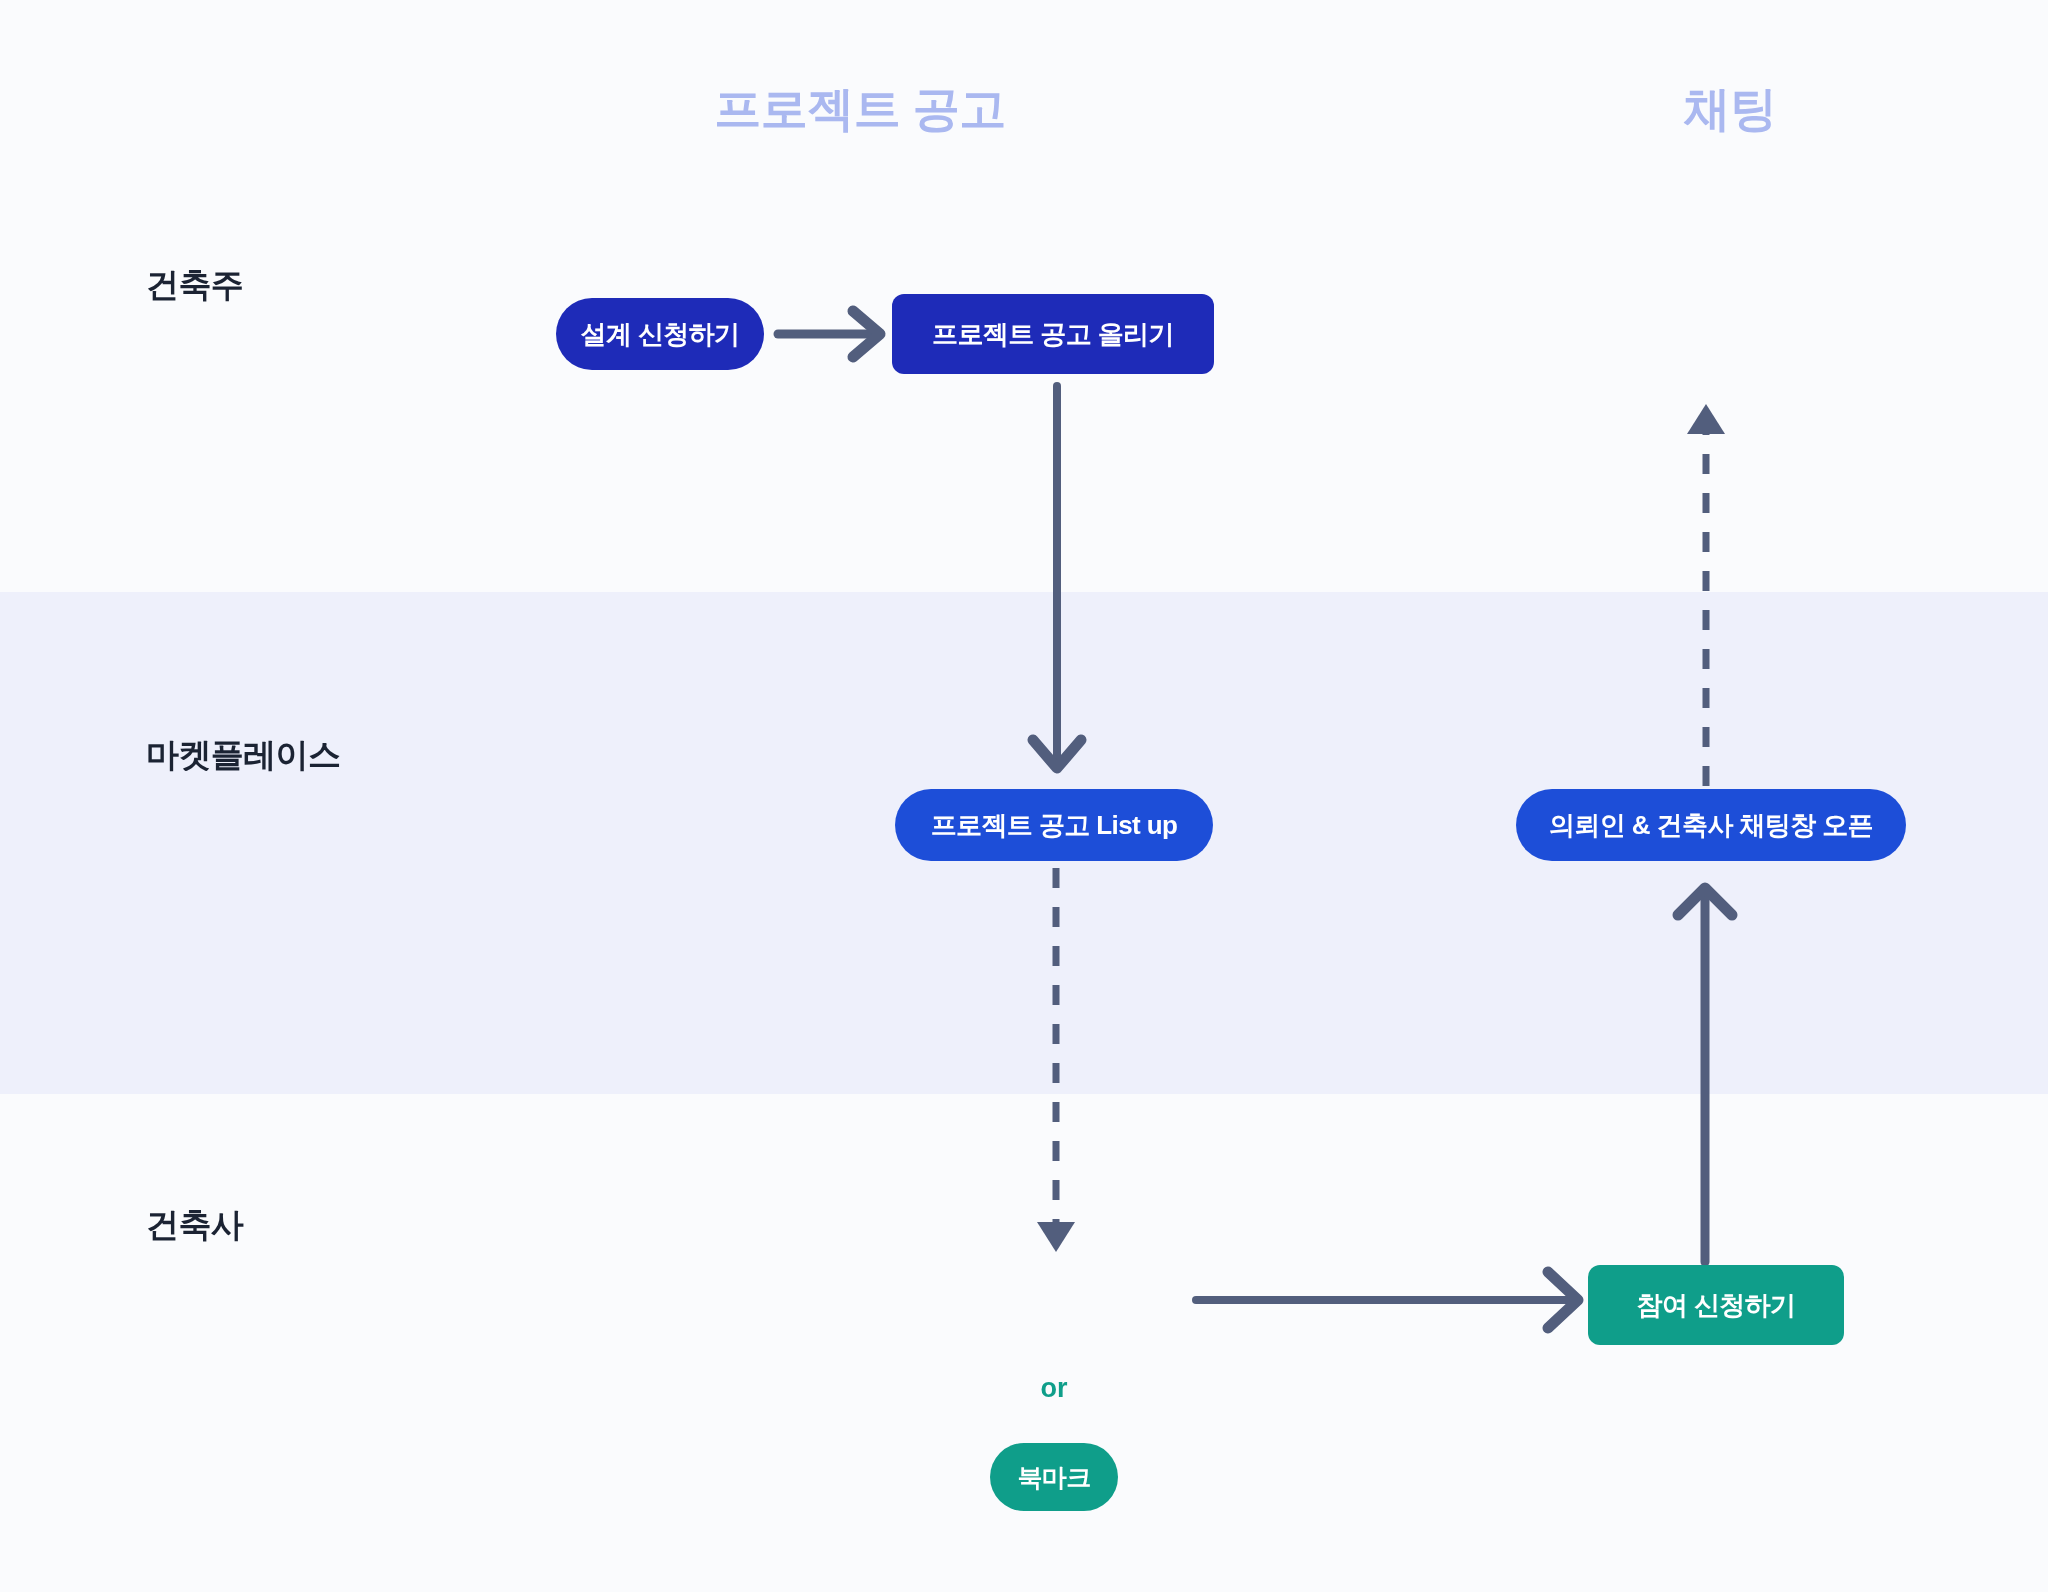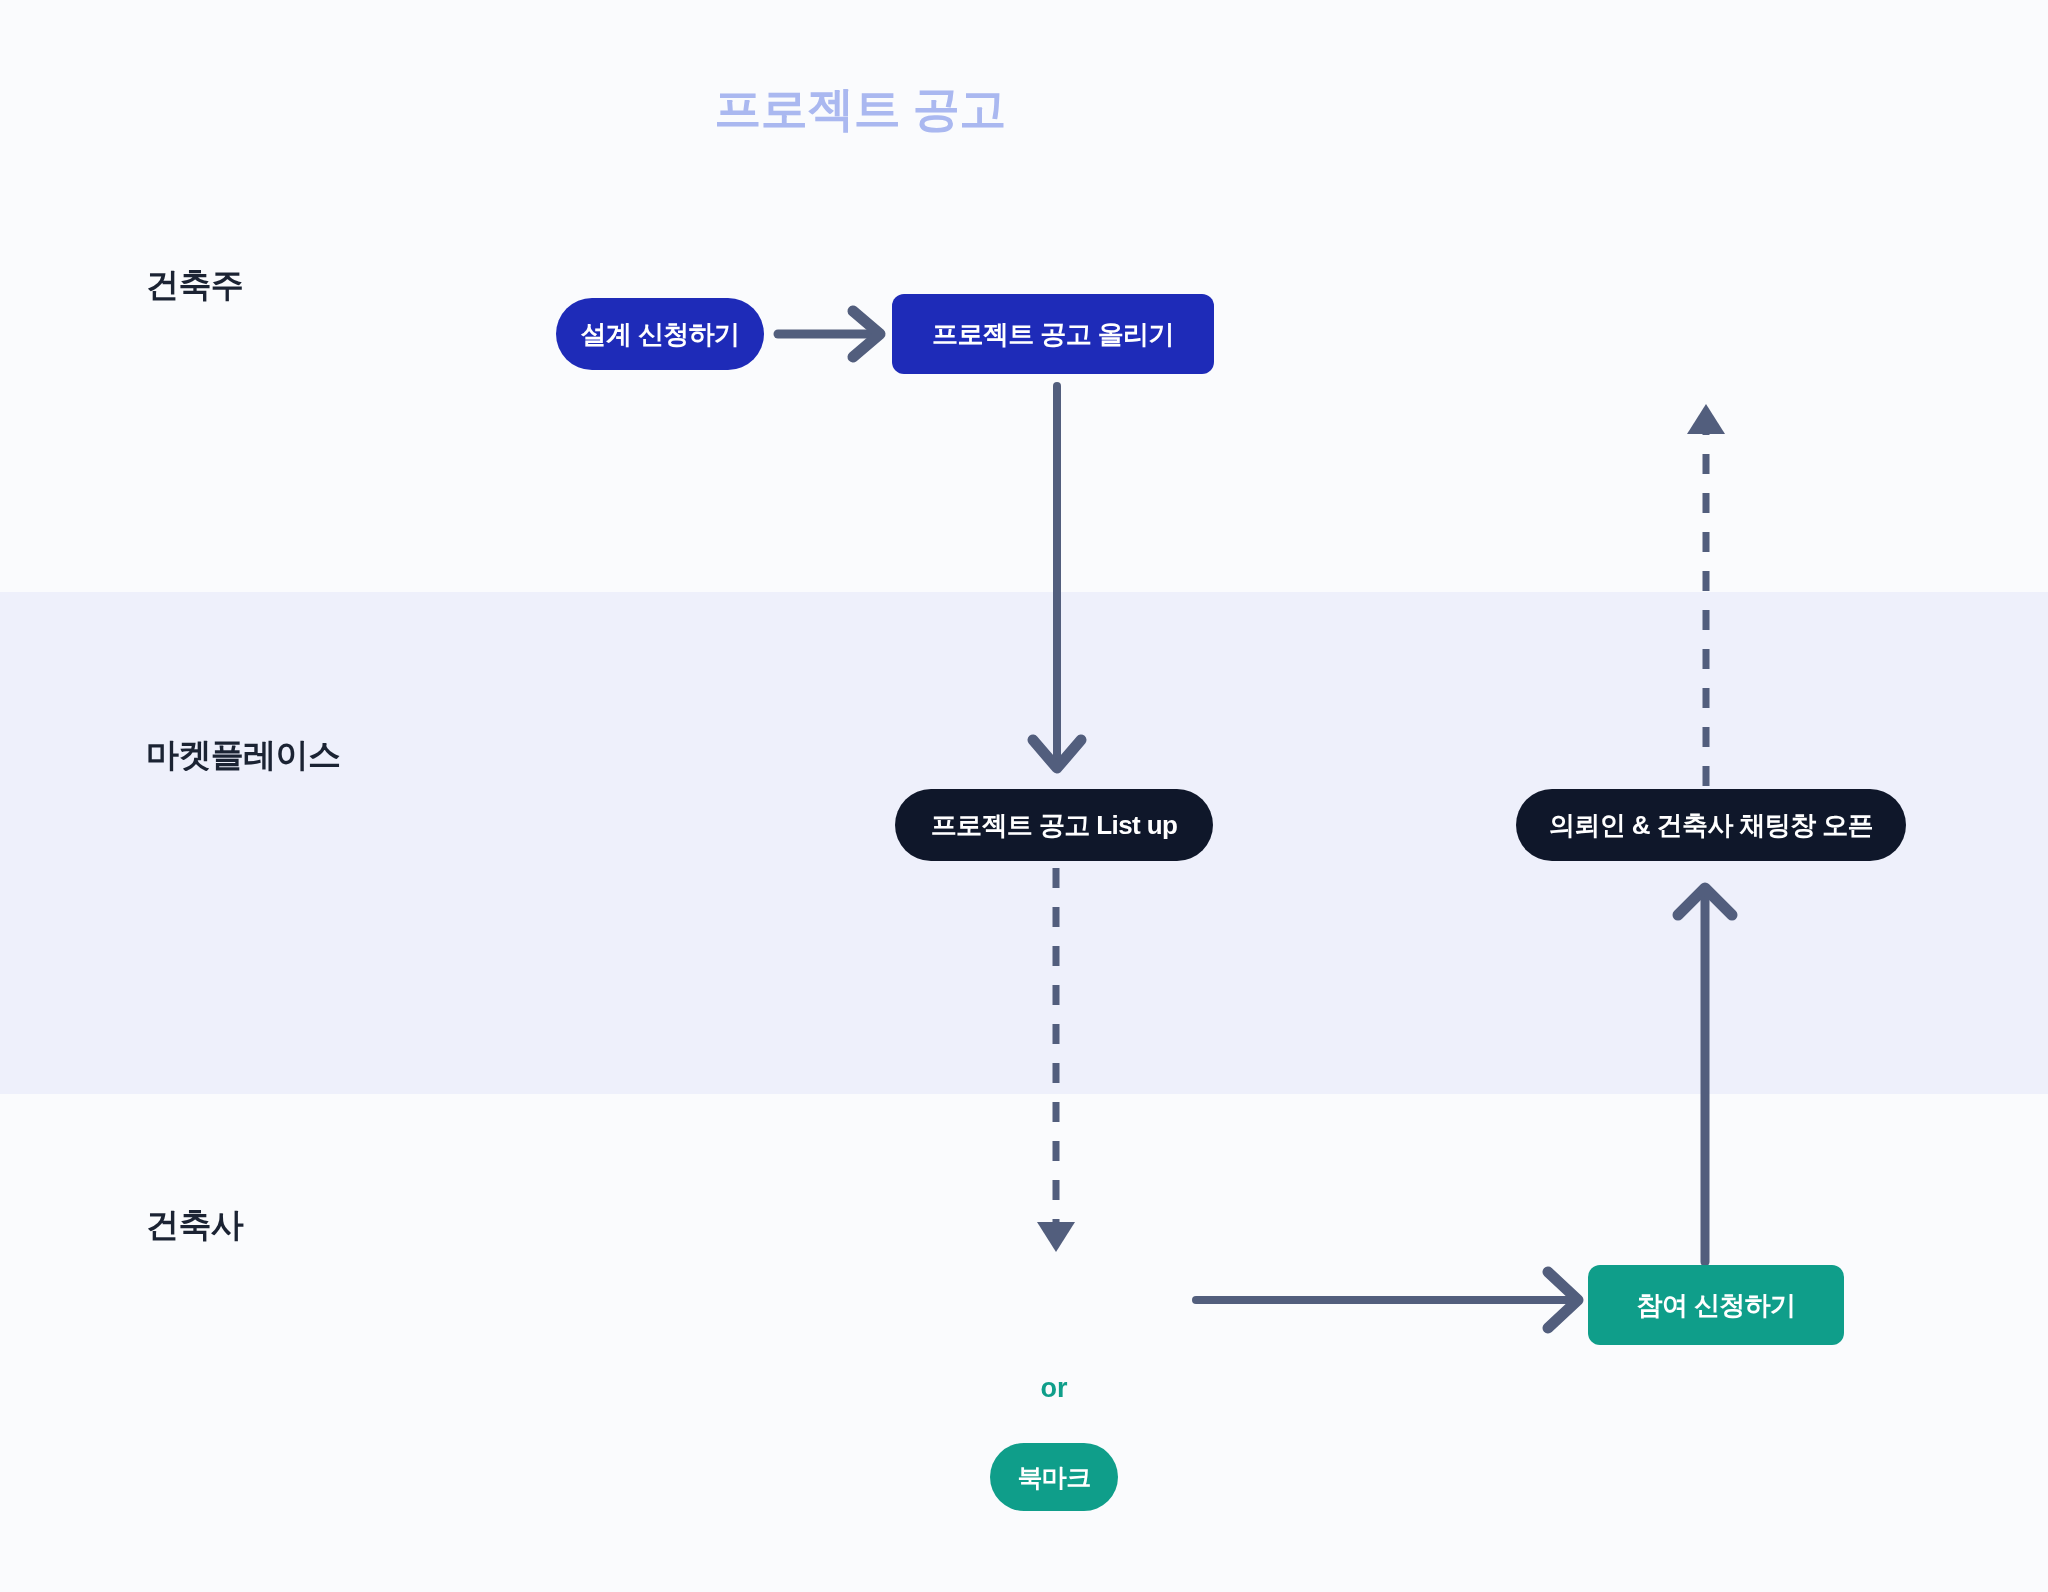--- a/index.html
+++ b/index.html
@@ -62,21 +62,21 @@
     justify-content: center;
     color: #ffffff;
     font-weight: 700;
     font-size: 26px;
     letter-spacing: -0.6px;
     white-space: nowrap;
     box-sizing: border-box;
     line-height: 1;
   }
   .blue  { background: #1e2bb8; }
-  .slate { background: #0f172a; }
+  .slate { background: #1d4ed8; }
   .teal  { background: #0f9e8a; }
 
   .pill  { border-radius: 999px; }
   .soft  { border-radius: 12px; }
 
   #n-request   { left: 556px;  top: 298px;  width: 208px; height: 72px; }
   #n-post      { left: 892px;  top: 294px;  width: 322px; height: 80px; }
   #n-receive   { left: 1551px; top: 294px;  width: 320px; height: 80px; }
   #n-listup    { left: 895px;  top: 789px;  width: 318px; height: 72px; }
   #n-chatopen  { left: 1516px; top: 789px;  width: 390px; height: 72px; }
@@ -140,20 +140,21 @@
       <polyline points="1678,915 1705,888 1732,915" fill="none" stroke="#525e7d" stroke-width="11" stroke-linecap="round" stroke-linejoin="round"></polyline>
     </g>
 
     <g>
       <line x1="1706" y1="786" x2="1706" y2="434" stroke="#525e7d" stroke-width="7" stroke-dasharray="20 19" stroke-linecap="butt"></line>
       <polygon points="1687,434 1725,434 1706,404" fill="#525e7d"></polygon>
     </g>
   </svg>
 
   <div class="col-header" id="hdr-project">프로젝트 공고</div>
+  <div class="col-header" id="hdr-chat">채팅</div>
 
   <div class="row-label" id="lbl-owner">건축주</div>
   <div class="row-label" id="lbl-market">마켓플레이스</div>
   <div class="row-label" id="lbl-arch">건축사</div>
 
   <div class="node blue pill" id="n-request">설계 신청하기</div>
   <div class="node blue soft" id="n-post">프로젝트 공고 올리기</div>
 
   <div class="node slate pill" id="n-listup">프로젝트 공고 List up</div>
   <div class="node slate pill" id="n-chatopen">의뢰인 &amp; 건축사 채팅창 오픈</div>

